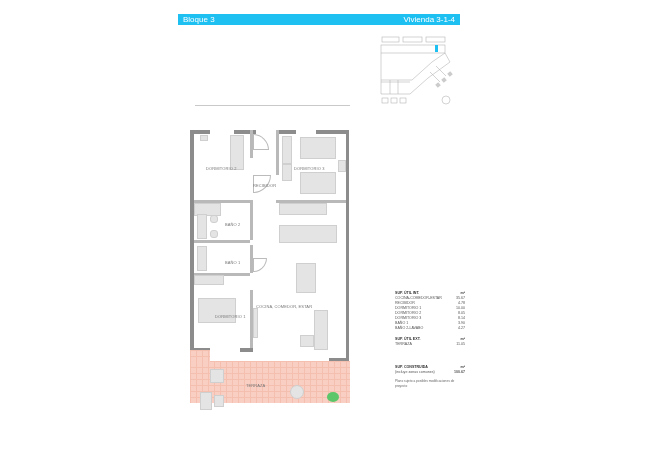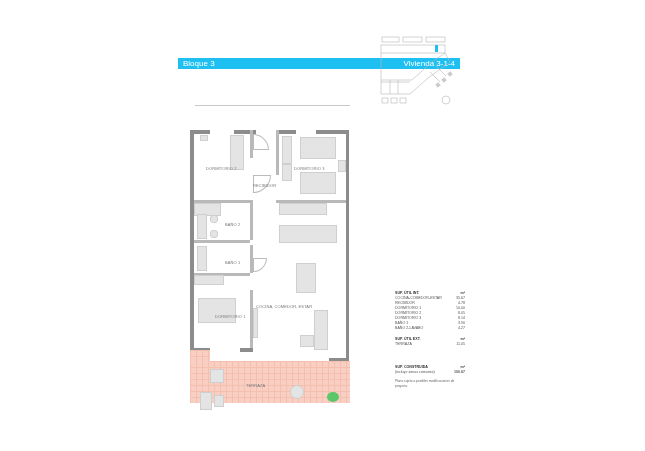--- a/index.html
+++ b/index.html
@@ -1,17 +1,17 @@
 <!DOCTYPE html>
 <html><head>
 <meta charset="utf-8">
 <style>
   html,body{margin:0;padding:0;background:#fff;}
   body{width:645px;height:451px;position:relative;overflow:hidden;font-family:"Liberation Sans",sans-serif;}
-  .header{position:absolute;left:178px;top:14px;width:282px;height:11px;background:#1ec0f2;color:#fff;font-size:8px;line-height:11px;margin-top:44px;}
+  .header{position:absolute;left:178px;top:14px;width:282px;height:11px;background:#1ec0f2;color:#fff;font-size:8px;line-height:11px;}
   .header .l{position:absolute;left:5px;top:0;}
   .header .r{position:absolute;right:5px;top:0;}
   .keyplan{position:absolute;left:370px;top:32px;width:100px;height:80px;}
   .divider{position:absolute;left:195px;top:105px;width:155px;height:1px;background:#c9c9c9;}
   .plan{position:absolute;left:190px;top:130px;width:160px;height:280px;}
   .wall{position:absolute;background:#8c8c8c;}
   .wall.lt{background:#b9b9b9;}
   .furn{position:absolute;background:#e4e4e4;border:1px solid #cfcfcf;box-sizing:border-box;}
   .room-label{position:absolute;font-size:4px;color:#777;letter-spacing:.1px;white-space:nowrap;}
   .terrace{position:absolute;left:0;top:231px;width:160px;height:42px;background:#f9cfc3;

